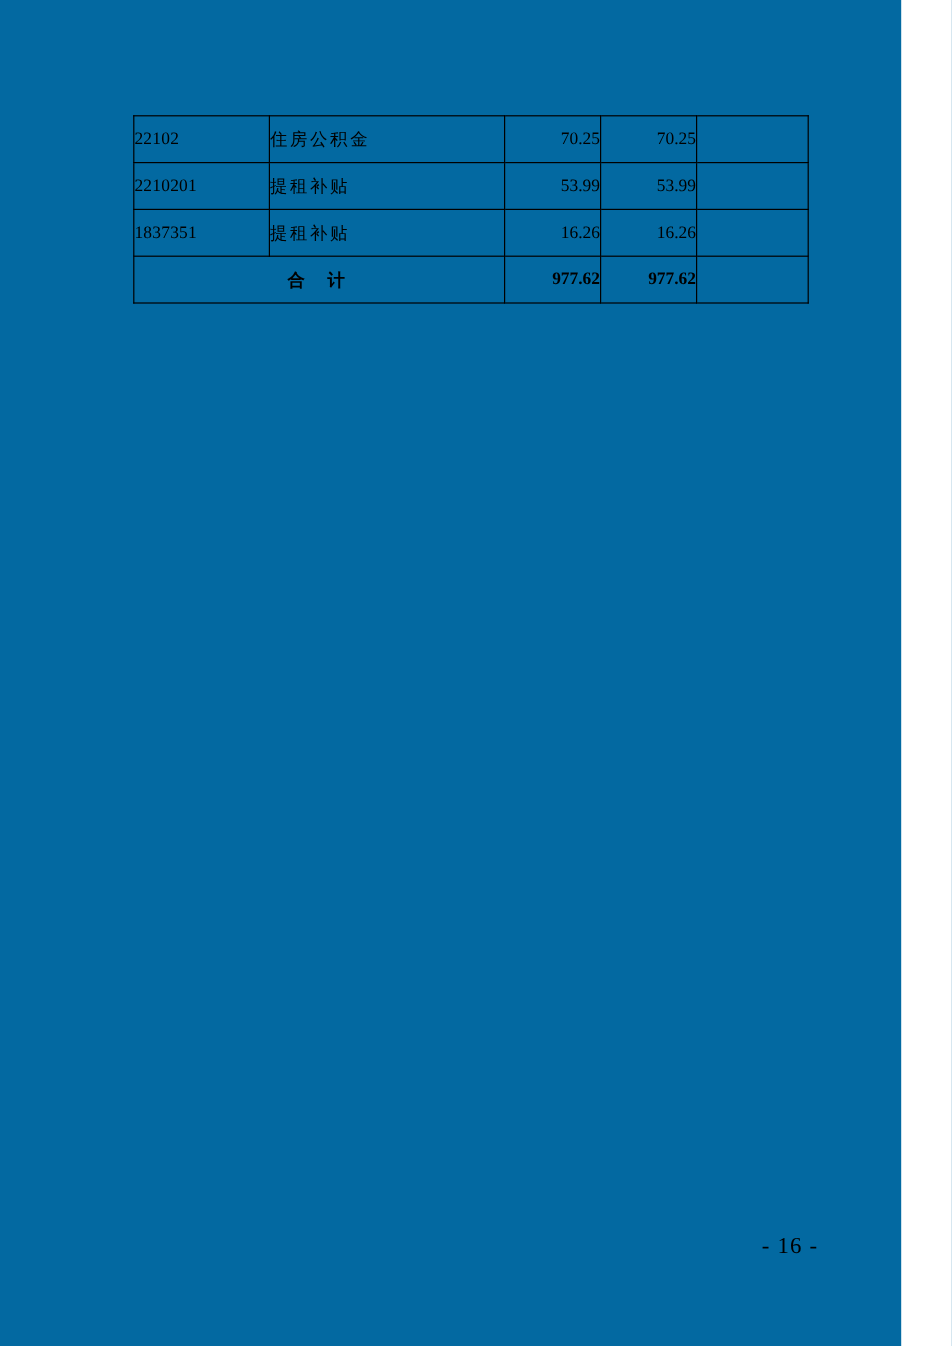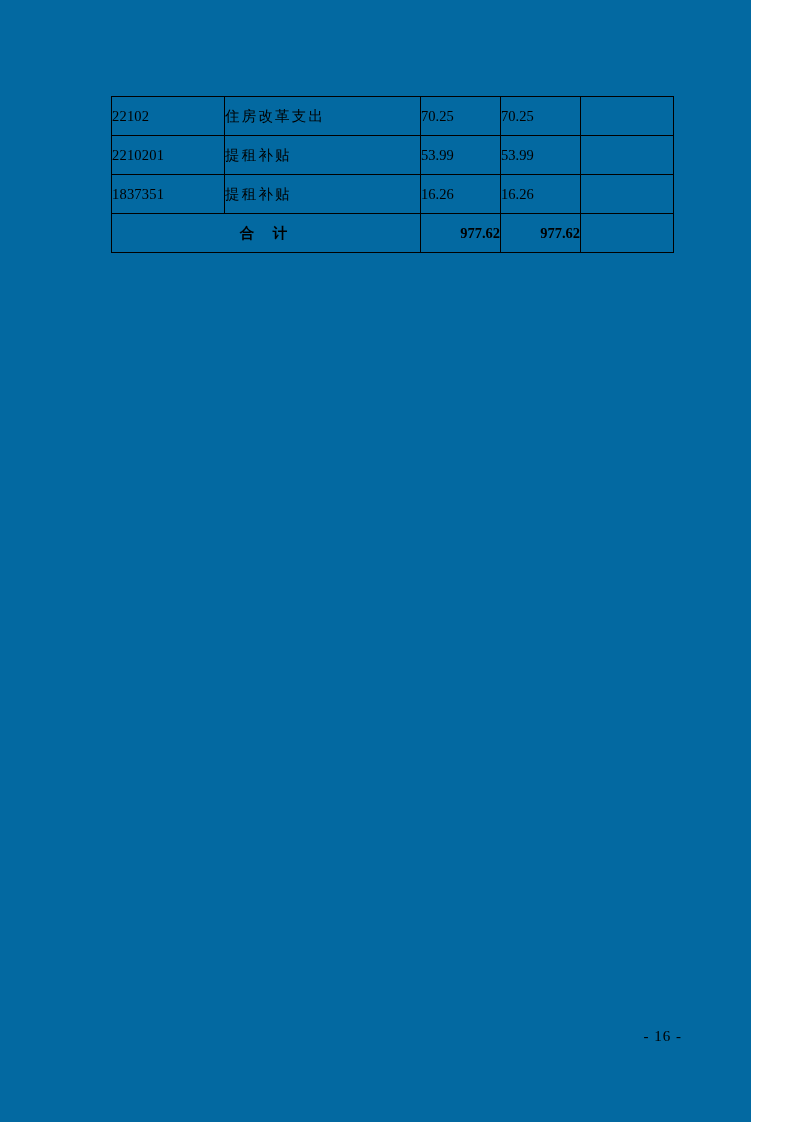--- a/index.html
+++ b/index.html
@@ -46,21 +46,21 @@
     letter-spacing: 0.2px;
   }
   .cell-name {
     padding-left: 18px;
     text-align: left;
     font-family: "Liberation Sans", sans-serif;
     font-size: 14px;
     letter-spacing: 2.2px;
   }
   .cell-num {
-    text-align: left;
+    text-align: right;
   }
   .cell-total-label {
     text-align: center;
     font-weight: bold;
     font-family: Liberation Mono, monospace;
     font-size: 14.5px;
     letter-spacing: 5px;
     padding-left: 10px;
   }
   .cell-num-bold {
@@ -72,21 +72,21 @@
   }
   .row-total td {
     border-bottom: 2px solid #000000;
   }
   .page-number {
     position: absolute;
     left: 0;
     top: 1028px;
     width: 682px;
     text-align: right;
-    font-size: 15px;
+    font-size: 19px;
     font-family: "Liberation Serif", serif;
     letter-spacing: 1px;
   }
 </style>
 </head>
 <body>
 
 <div class="page">
 
   <div class="table-wrap">
@@ -94,21 +94,21 @@
       <colgroup>
         <col class="col-code">
         <col class="col-name">
         <col class="col-val1">
         <col class="col-val2">
         <col class="col-blank">
       </colgroup>
       <tbody>
         <tr class="row-first">
           <td class="cell-code">22102</td>
-          <td class="cell-name">住房改革支出</td>
+          <td class="cell-name">住房公积金</td>
           <td class="cell-num">70.25</td>
           <td class="cell-num">70.25</td>
           <td class="cell-num"></td>
         </tr>
         <tr>
           <td class="cell-code">2210201</td>
           <td class="cell-name">提租补贴</td>
           <td class="cell-num">53.99</td>
           <td class="cell-num">53.99</td>
           <td class="cell-num"></td>

